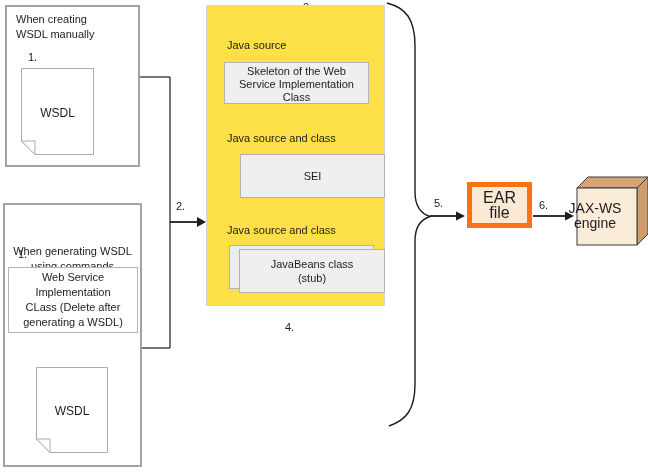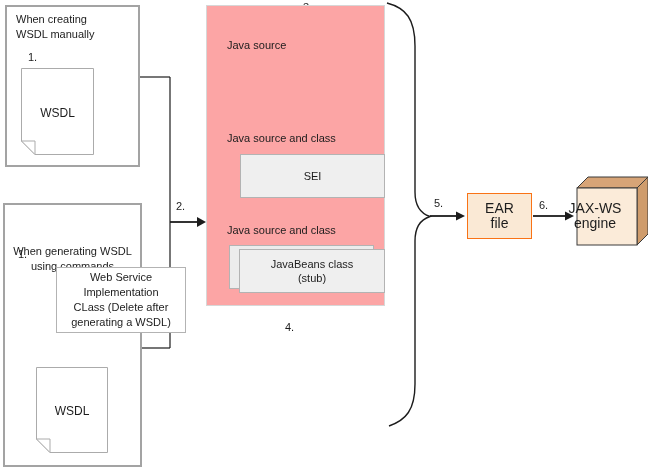--- a/index.html
+++ b/index.html
@@ -39,28 +39,27 @@
 
   
   .impl-box {
     position: absolute;
     background: #ffffff;
     border: 1px solid #b3b3b3;
     box-sizing: border-box;
     text-align: center;
     line-height: 15px;
     padding-top: 2px;
-    margin-left: 48px;
   }
 
   
   .panel {
     position: absolute;
     left: 206px; top: 5px; width: 179px; height: 301px;
-    background: #fca5a5;
+    background: #fde047;
     border: 1px solid #d7d7d7;
     box-sizing: border-box;
   }
   .panel-caption { position: absolute; left: 20px; color: #1c1c1c; }
   .panel-box {
     position: absolute;
     background: #efefef;
     border: 1px solid #b3b3b3;
     box-sizing: border-box;
     text-align: center;
@@ -70,27 +69,27 @@
   .stack-back {
     position: absolute;
     background: #ececec;
     border: 1px solid #b3b3b3;
     box-sizing: border-box;
   }
 
   
   .ear-box {
     position: absolute;
-    left: 467px; top: 193px; width: 65px; height: 46px;
+    left: 467px; top: 182px; width: 65px; height: 46px;
     background: #fae9d5;
-    border: 1px solid #f97316;
+    border: 5px solid #f97316;
     box-sizing: border-box;
     display: flex; align-items: center; justify-content: center;
     text-align: center;
-    font-size: 14px;
+    font-size: 16px;
     line-height: 15px;
   }
 
   
   .engine-label {
     position: absolute;
     left: 565px; top: 201px; width: 60px;
     text-align: center;
     font-size: 14px;
     line-height: 15px;
@@ -152,20 +151,23 @@
       <span class="doc-label">WSDL</span>
     </div>
   </div>
 
   <div class="step-num" style="left:176px; top:199px;">2.</div>
 
   <div class="step-num" style="left:303px; top:0px;">3.</div>
 
   <div class="panel">
     <div class="panel-caption" style="top:32px;">Java source</div>
+    <div class="panel-box preline" style="left:17px; top:56px; width:145px; height:42px; line-height:13px; padding-top:2px;">Skeleton of the Web
+Service Implementation
+Class</div>
 
     <div class="panel-caption" style="top:125px;">Java source and class</div>
     <div class="panel-box center" style="left:33px; top:148px; width:145px; height:44px;">SEI</div>
 
     <div class="panel-caption" style="top:217px;">Java source and class</div>
     <div class="stack-back" style="left:22px; top:239px; width:145px; height:44px;"></div>
     <div class="panel-box center preline" style="left:32px; top:243px; width:146px; height:44px; line-height:14px;">JavaBeans class
 (stub)</div>
   </div>
 

